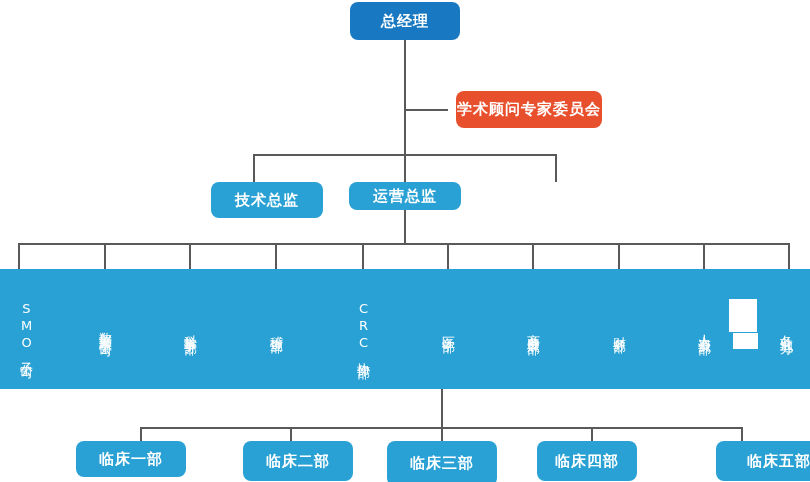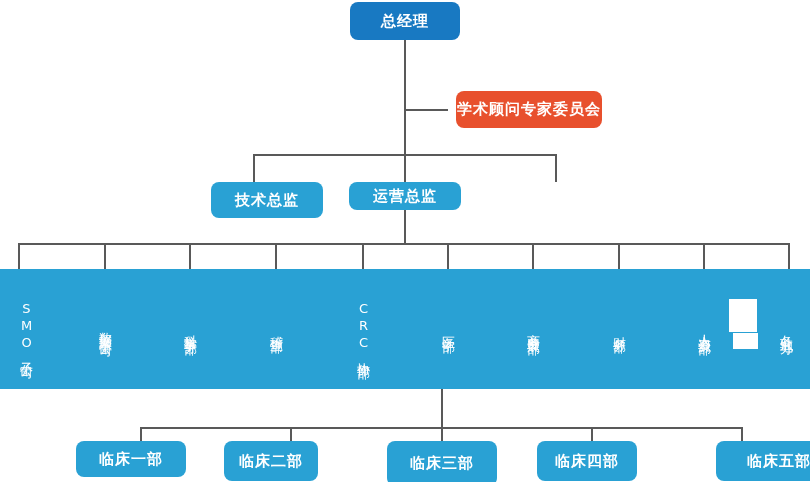--- a/index.html
+++ b/index.html
@@ -79,18 +79,18 @@
   <div class="dept" style="left:437px;">医学部</div>
   <div class="dept" style="left:522px;">商务发展部</div>
   <div class="dept" style="left:608px;">财务部</div>
   <div class="dept" style="left:693px;">人力资源部</div>
   <div class="dept" style="left:775px;">各驻地办</div>
 
   <div class="white-rect" style="left:729px;top:299px;width:28px;height:33px;"></div>
   <div class="white-rect" style="left:733px;top:333px;width:25px;height:16px;"></div>
 
   <div class="node node-light" style="left:76px;top:441px;width:110px;height:36px;">临床一部</div>
-  <div class="node node-light" style="left:224px;top:441px;width:94px;height:40px;">临床二部</div>
+  <div class="node node-light" style="left:243px;top:441px;width:110px;height:40px;">临床二部</div>
   <div class="node node-light" style="left:387px;top:441px;width:110px;height:45px;">临床三部</div>
   <div class="node node-light" style="left:537px;top:441px;width:100px;height:40px;">临床四部</div>
   <div class="node node-light" style="left:716px;top:441px;width:110px;height:40px;padding-left:16px;">临床五部</div>
 
 </div>
 
 </body></html>

